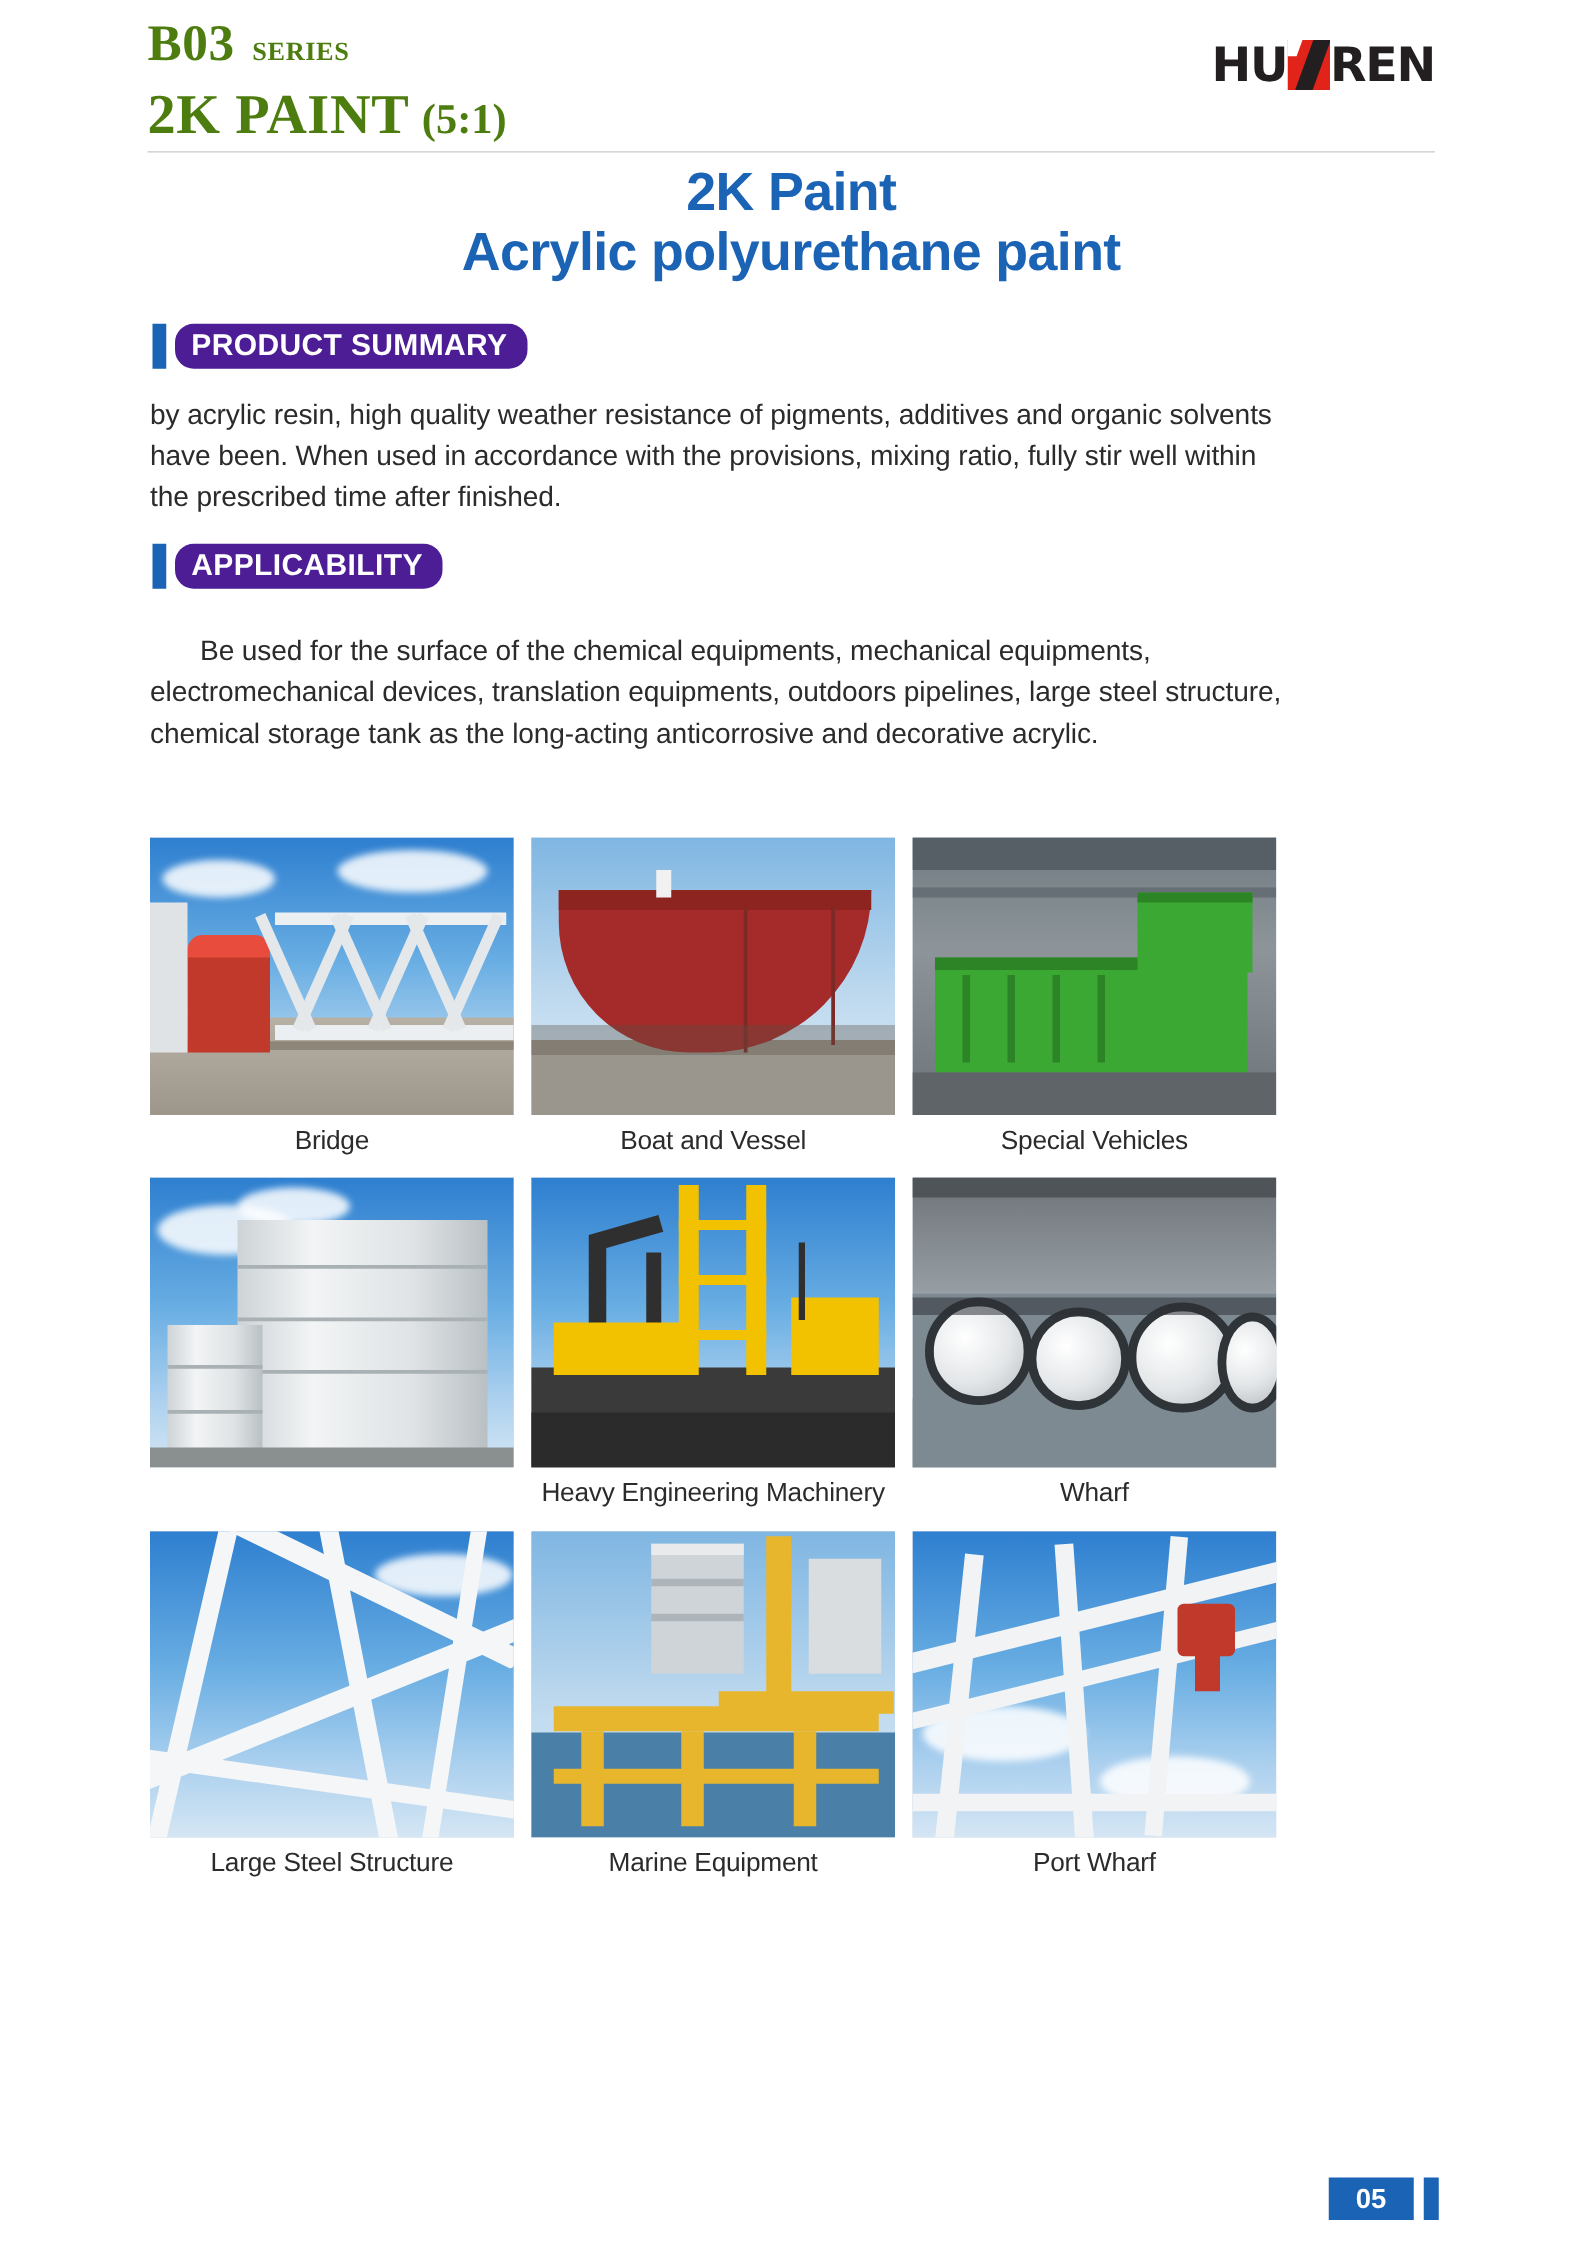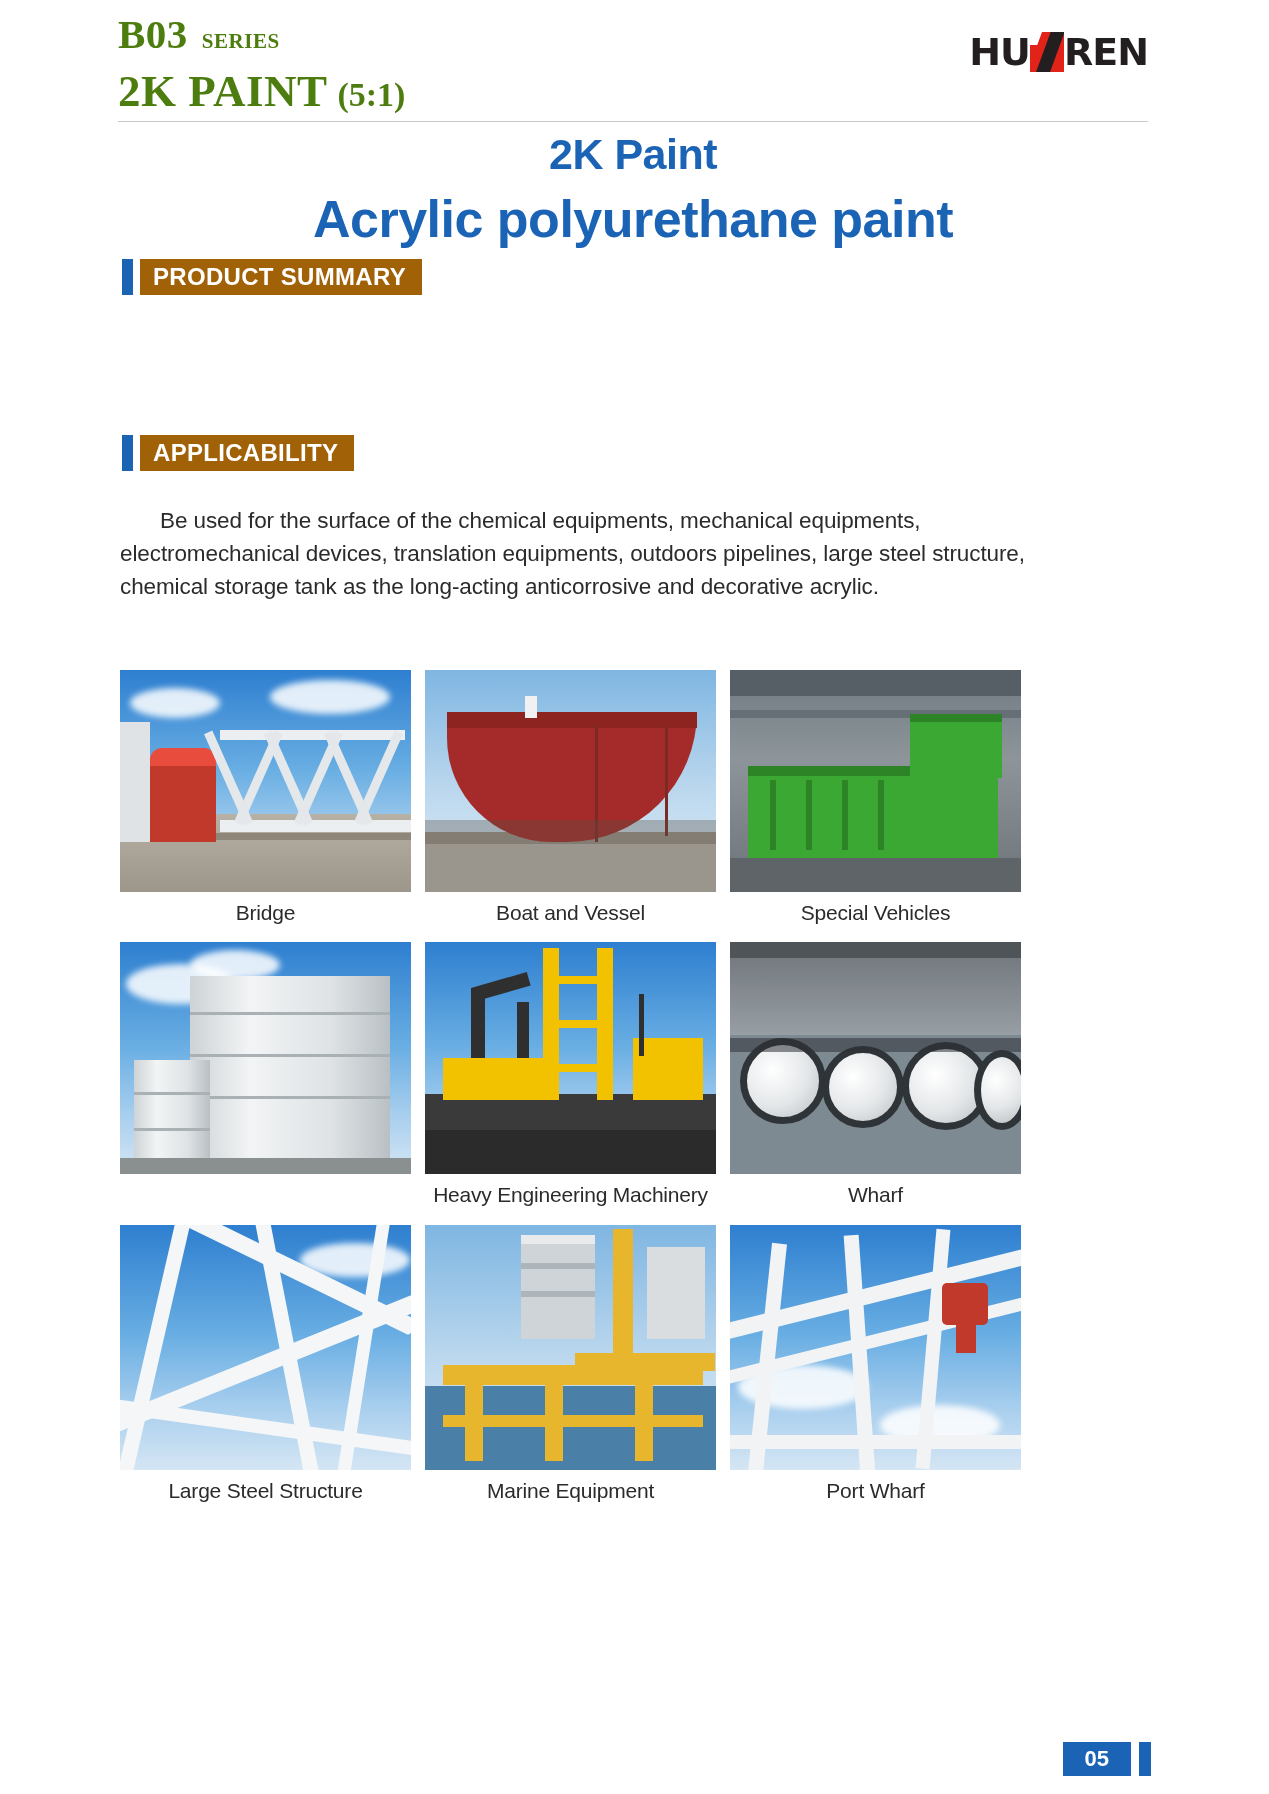--- a/index.html
+++ b/index.html
@@ -130,43 +130,44 @@
     position: absolute;
     left: 118px;
     top: 130px;
     width: 1030px;
     text-align: center;
     color: #1b63b5;
     font-weight: bold;
     line-height: 1.12;
   }
   .title-1 { font-size: 43px; letter-spacing: -0.5px; }
-  .title-2 { font-size: 52px; letter-spacing: -0.5px; margin-top: 12px; }
+  .title-2 { font-size: 43px; letter-spacing: -0.5px; }
 
   
   .badge {
     display: inline-flex;
     align-items: stretch;
     height: 36px;
   }
   .badge-tick {
     width: 11px;
     background: #1b63b5;
     margin-right: 7px;
   }
   .badge-body {
-    background: #a16207;
+    background: #4c1d95;
     color: #ffffff;
     font-size: 24px;
     font-weight: bold;
     letter-spacing: 0.3px;
     padding: 0 16px 0 13px;
     display: flex;
     align-items: center;
     line-height: 1;
+    border-radius: 15px;
   }
 
   .sec-summary-badge { position: absolute; left: 122px; top: 259px; }
   .sec-applic-badge  { position: absolute; left: 122px; top: 435px; }
 
   
   .para {
     position: absolute;
     font-size: 22.5px;
     line-height: 1.46;
@@ -351,20 +352,21 @@
 
   <div class="main-title">
     <div class="title-1">2K Paint</div>
     <div class="title-2">Acrylic polyurethane paint</div>
   </div>
 
   <div class="badge sec-summary-badge">
     <span class="badge-tick"></span>
     <span class="badge-body">PRODUCT SUMMARY</span>
   </div>
+  <p class="para para-summary">by acrylic resin, high quality weather resistance of pigments, additives and organic solvents have been. When used in accordance with the provisions, mixing ratio, fully stir well within the prescribed time after finished.</p>
 
   <div class="badge sec-applic-badge">
     <span class="badge-tick"></span>
     <span class="badge-body">APPLICABILITY</span>
   </div>
   <p class="para para-applic">Be used for the surface of the chemical equipments, mechanical equipments, electromechanical devices, translation equipments, outdoors pipelines, large steel structure, chemical storage tank as the long-acting anticorrosive and decorative acrylic.</p>
 
   <div class="grid">
 
     <div class="grid-row row1">

